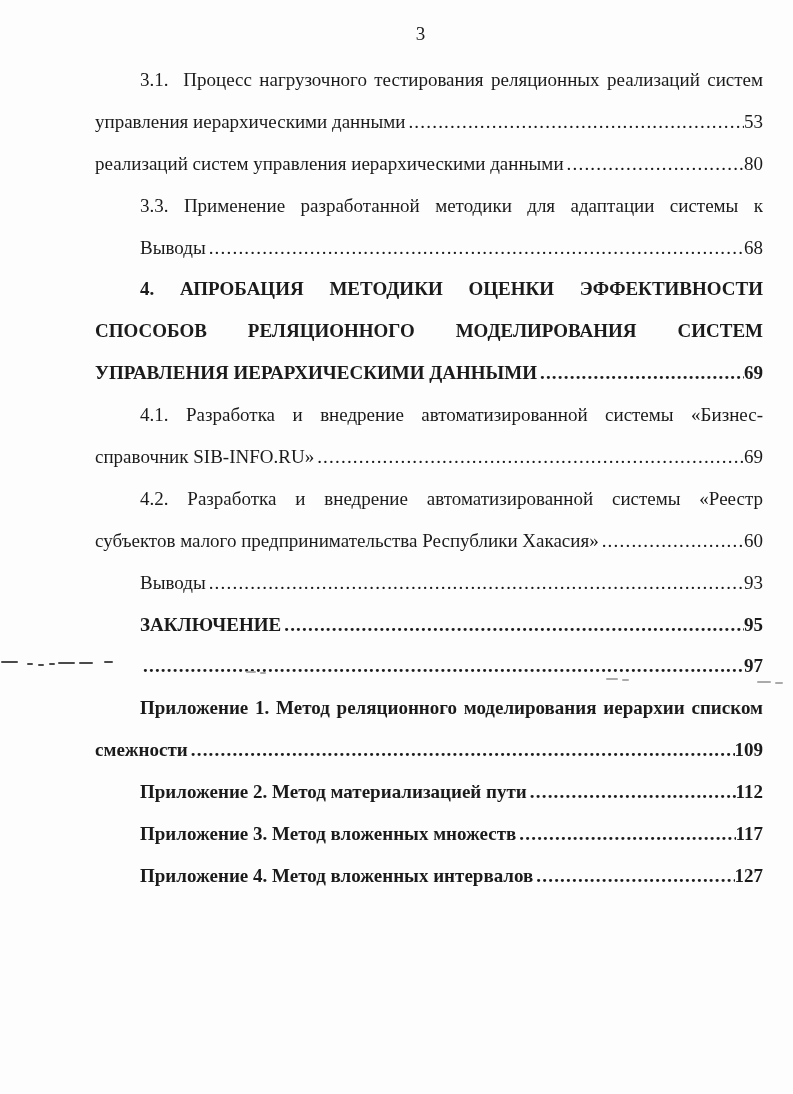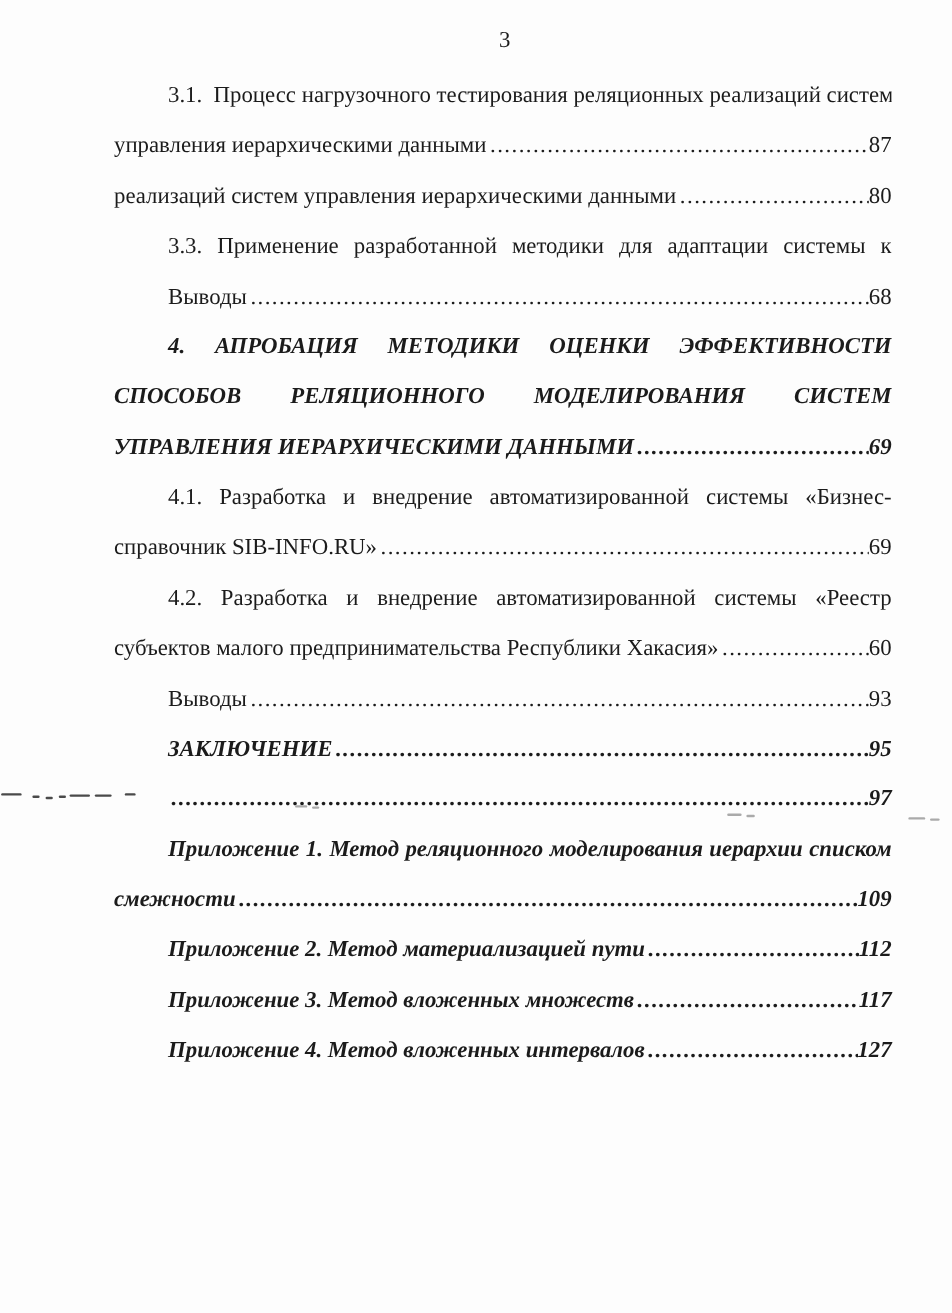--- a/index.html
+++ b/index.html
@@ -11,41 +11,41 @@
     font-family:"Liberation Serif","DejaVu Serif",serif;
     color:#1b1b1b;
   }
   .page-num{
     position:absolute;top:20px;left:0;right:0;
     text-align:center;
     padding-left:48px;
     font-size:19px;line-height:28px;
   }
   .content{
-    position:absolute;left:95px;right:50px;top:59px;
+    position:absolute;left:95px;right:30px;top:59px;
   }
   .line{
     height:41.9px;
     line-height:41.9px;
     font-size:19px;
     white-space:nowrap;
   }
   .line.justify{
     display:block;
     white-space:normal;
     text-align:justify;
     text-align-last:justify;
     overflow:hidden;
   }
   .line.leader{
     display:flex;
     align-items:flex-start;
   }
   .line.indent{padding-left:45px;}
-  .line.b{font-weight:bold;font-style:italic;}
+  .line.b{font-weight:bold;}
   .t{white-space:nowrap;}
   .dots{
     flex:1 1 auto;
     overflow:hidden;
     white-space:nowrap;
     padding:0 2px 0 3px;
   }
   .dots::after{
     letter-spacing:1.2px;
     content:"..........................................................................................................................................................................................................................";
@@ -64,21 +64,21 @@
 
 <div class="page-num">3</div>
 
 <div class="content">
 
   <div class="line justify indent"><span class="t">3.1.&nbsp; Процесс нагрузочного тестирования реляционных реализаций систем</span></div>
 
   <div class="line leader">
       <span class="t">управления иерархическими данными</span>
       <span class="dots"></span>
-      <span class="pg">87</span>
+      <span class="pg">53</span>
     </div>
 
 
   <div class="line leader">
       <span class="t">реализаций систем управления иерархическими данными</span>
       <span class="dots"></span>
       <span class="pg">80</span>
     </div>
 
   <div class="line justify indent"><span class="t">3.3. Применение разработанной методики для адаптации системы к</span></div>

